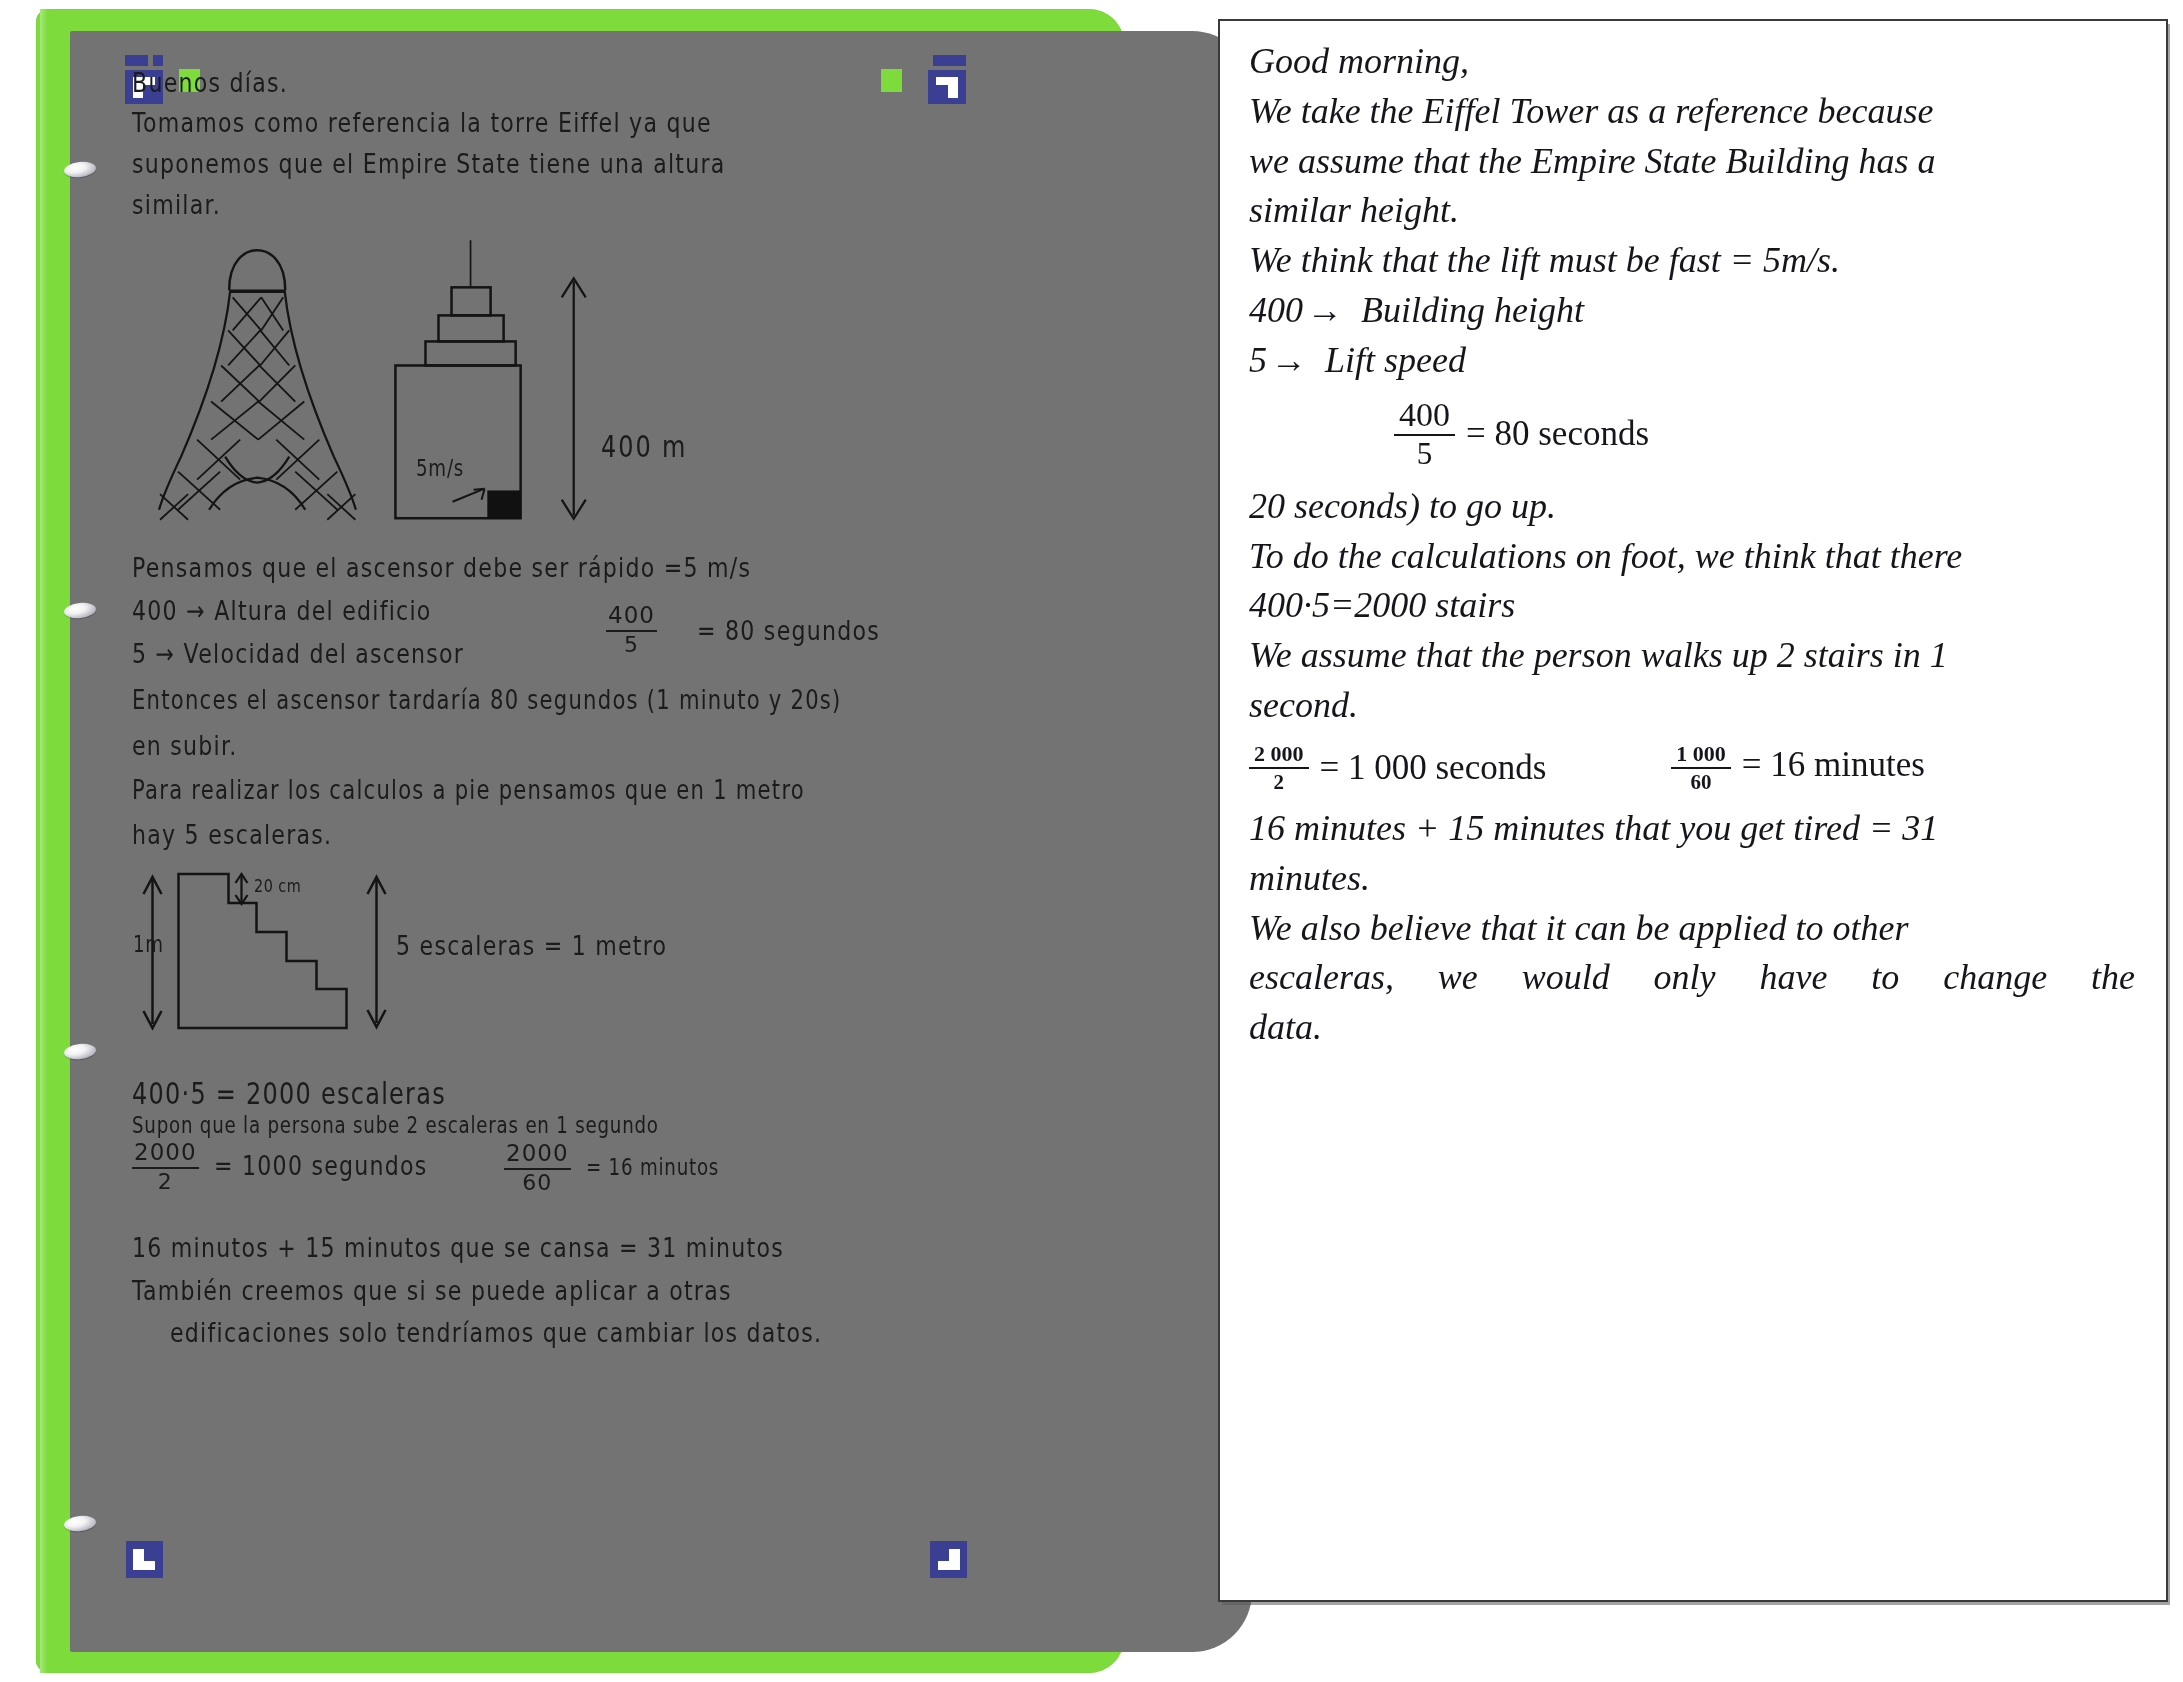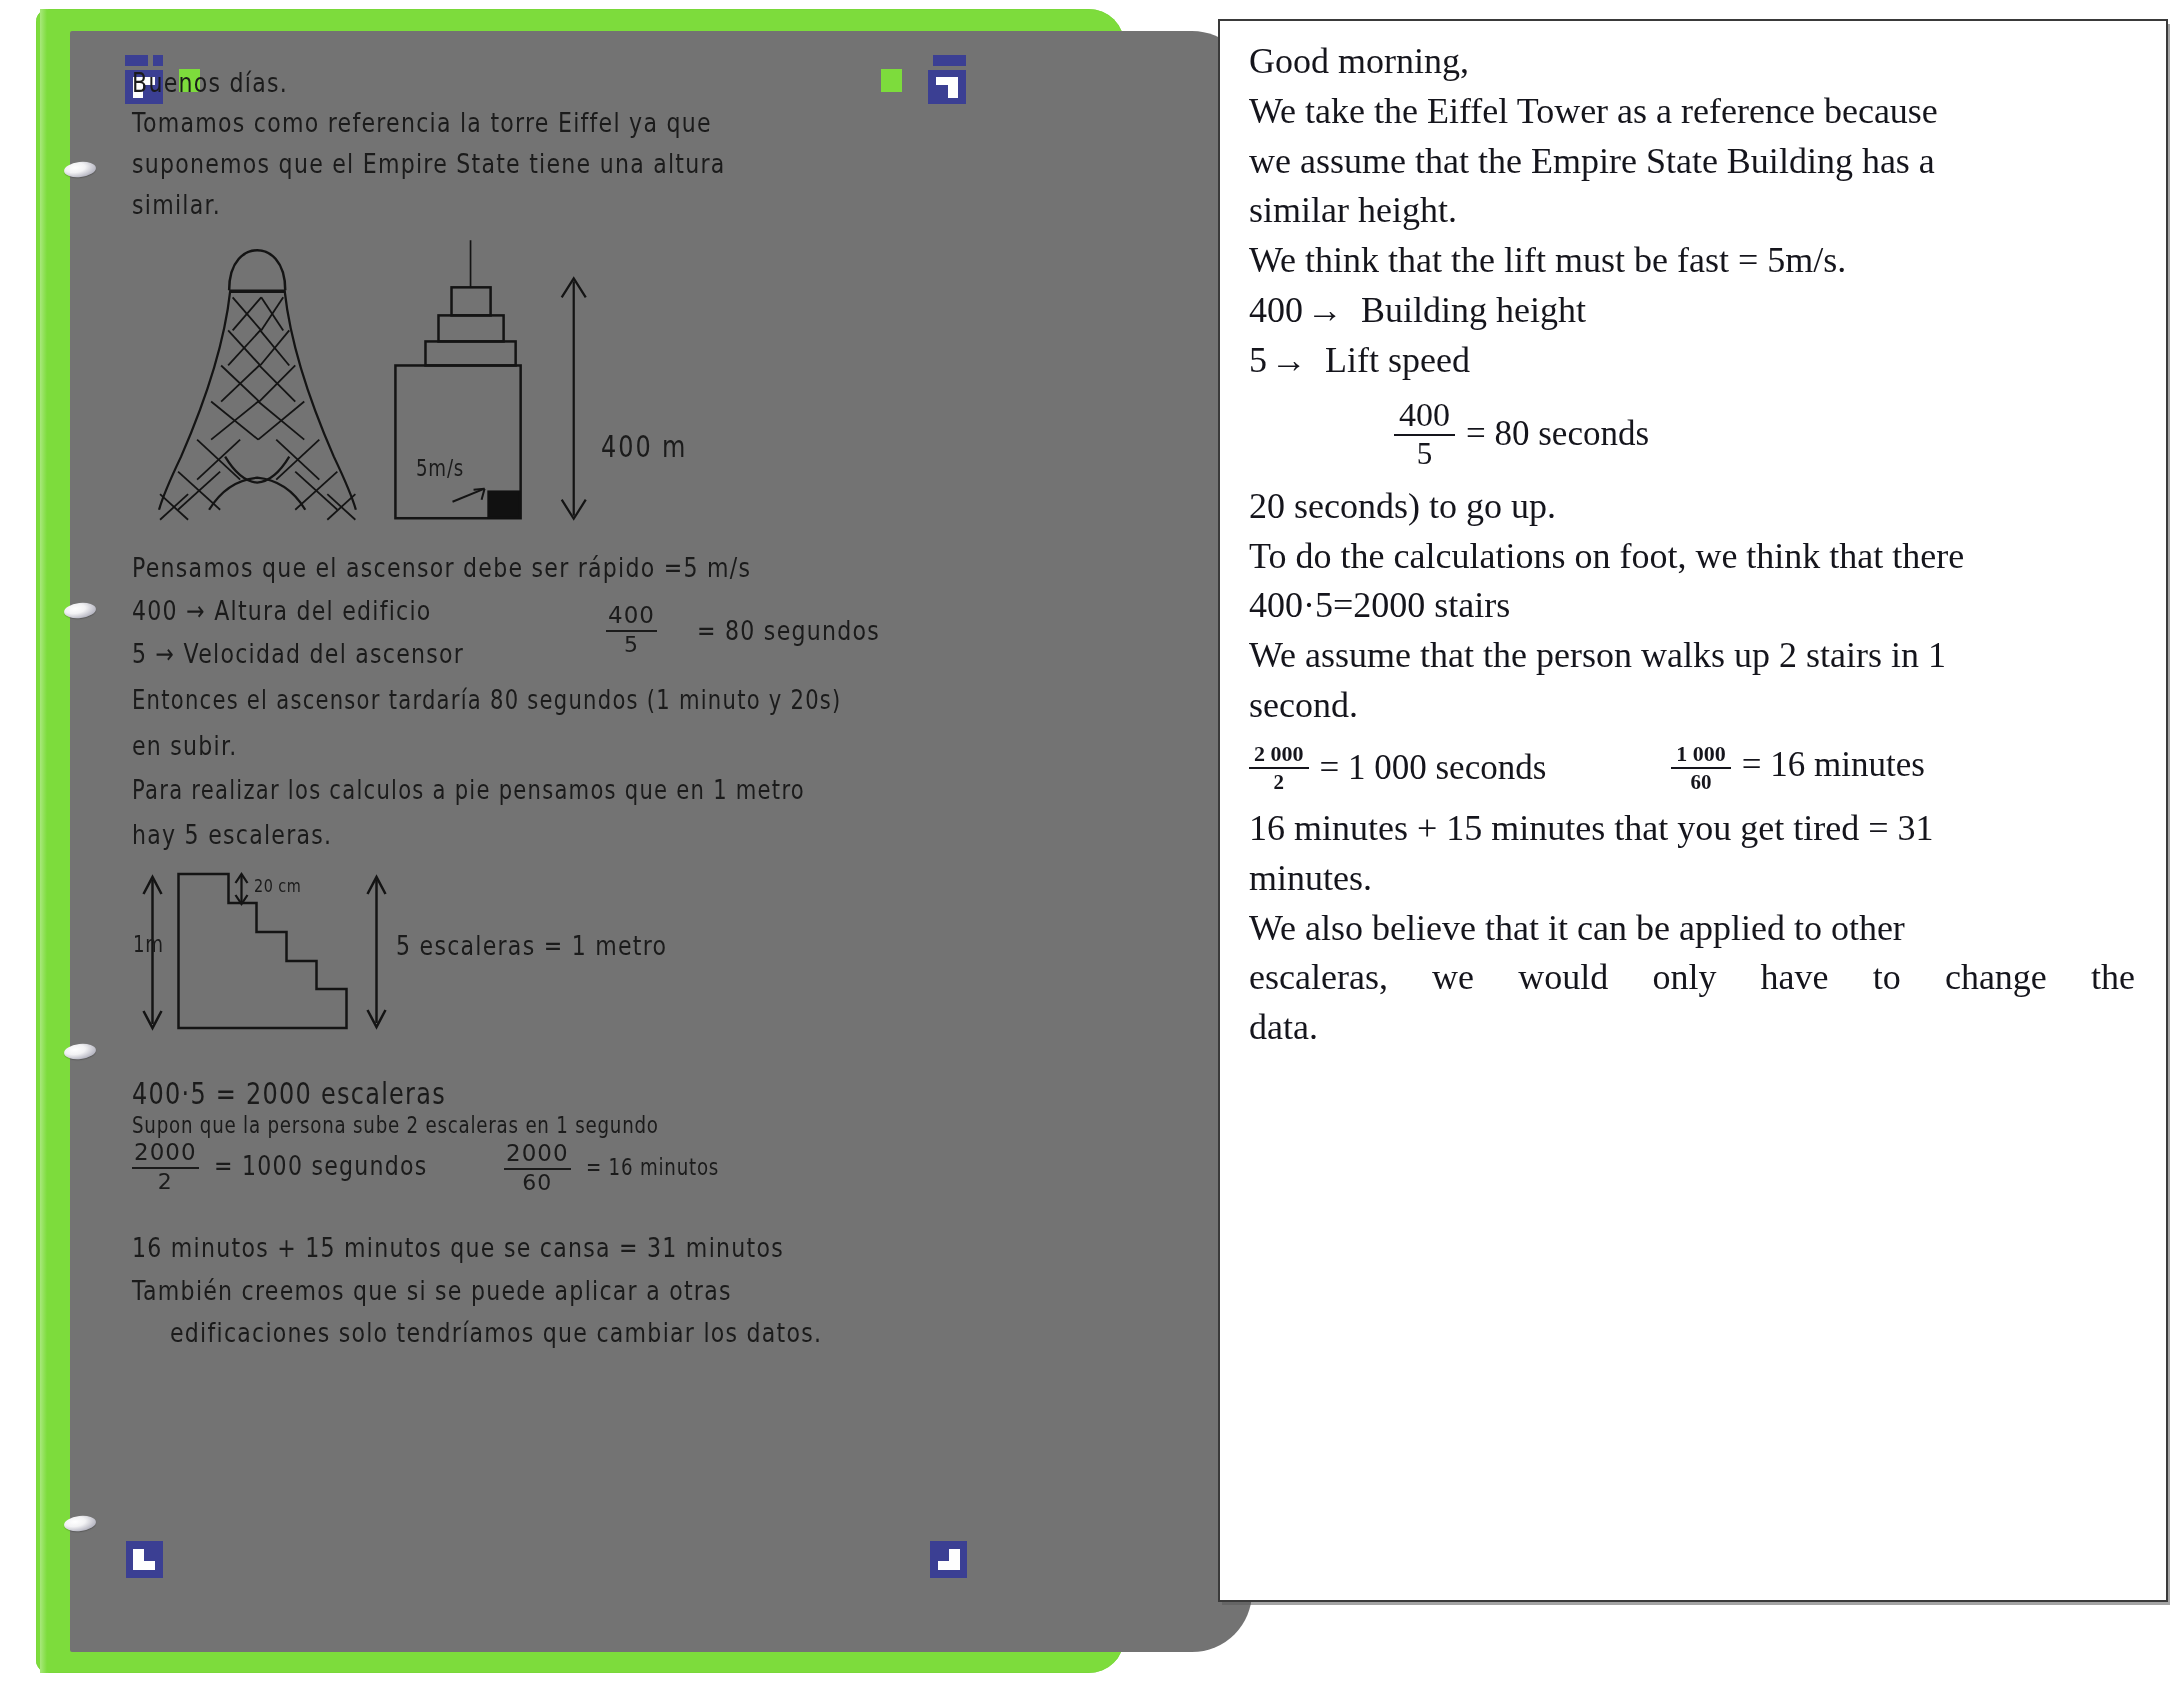--- a/index.html
+++ b/index.html
@@ -116,21 +116,21 @@
   .en-body {
     position: absolute;
     left: 29px;
     top: 17px;
     right: 17px;
     font-family: "Liberation Serif", "DejaVu Serif", serif;
     font-size: 36px;
     line-height: 1.30;
     color: #15151c;
   }
-  .en-line { margin: 0 14px 3px 0; }
+  .en-line { margin: 0 14px 3px 0; font-style: italic; }
   .en-line.just { text-align: justify; }
   .en-arrow { letter-spacing: 0; }
 
   .en-frac-row { display:flex; align-items:center; margin: 13px 0 12px 0; }
   .en-frac-center { justify-content:flex-start; padding-left: 145px; }
   .en-frac-split { justify-content:flex-start; gap: 125px; }
   .en-frac { display:inline-flex; flex-direction:column; align-items:center; line-height:1.05; }
   .en-frac .n { font-size:34px; padding: 0 5px 2px 5px; }
   .en-frac .bar { height:2px; background:#15151c; width:100%; }
   .en-frac .d { font-size:31px; padding-top:2px; }

